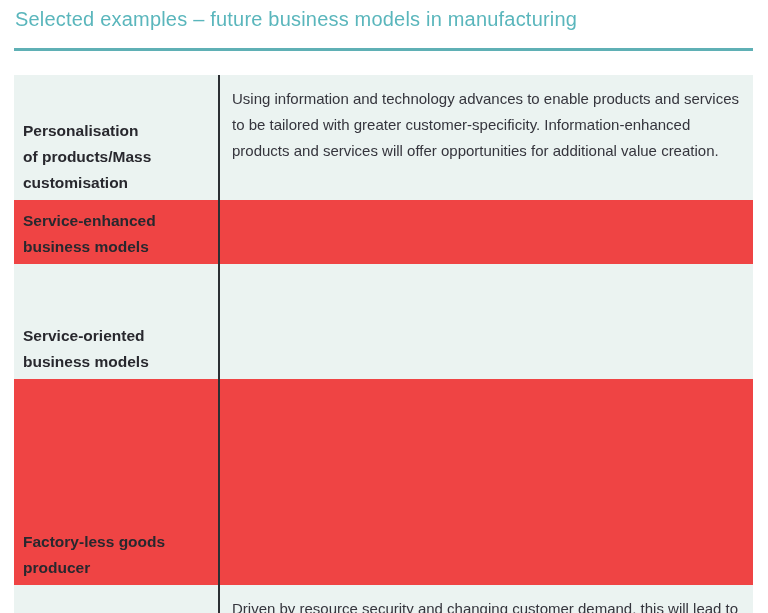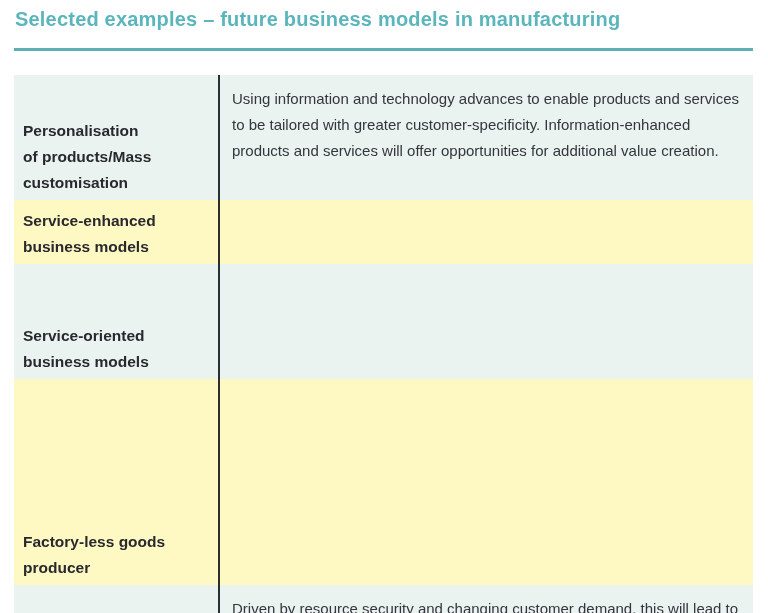--- a/index.html
+++ b/index.html
@@ -15,39 +15,39 @@
     height:613px;
     font-family:"Liberation Sans","DejaVu Sans",sans-serif;
     color:var(--text-dark);
     overflow:hidden;
   }
   .page{width:768px;height:613px;position:relative;background:#ffffff;}
   .page-title{
     position:absolute;
     left:15px;top:8px;right:14px;
     font-size:20px;
-    font-weight:bold;
+    font-weight:normal;
     letter-spacing:0.2px;
     color:var(--accent-teal);
   }
   .title-rule{
     position:absolute;
     left:14px;top:48px;
     width:739px;height:3px;
     background:var(--rule-teal);
   }
   .def-table{
     position:absolute;
     left:14px;top:75px;
     width:739px;
     border-bottom:2px solid #d9e6e8;
   }
   .row{display:flex;}
   .row.mint{background:var(--row-mint);}
-  .row.white{background:#fef9c3;}
+  .row.white{background:#ef4444;}
   .term-cell{
     width:206px;
     flex:0 0 206px;
     display:flex;
     align-items:flex-end;
     padding:8px 14px 4px 9px;
     border-right:2px solid var(--divider-dark);
   }
   .term{
     font-weight:bold;

